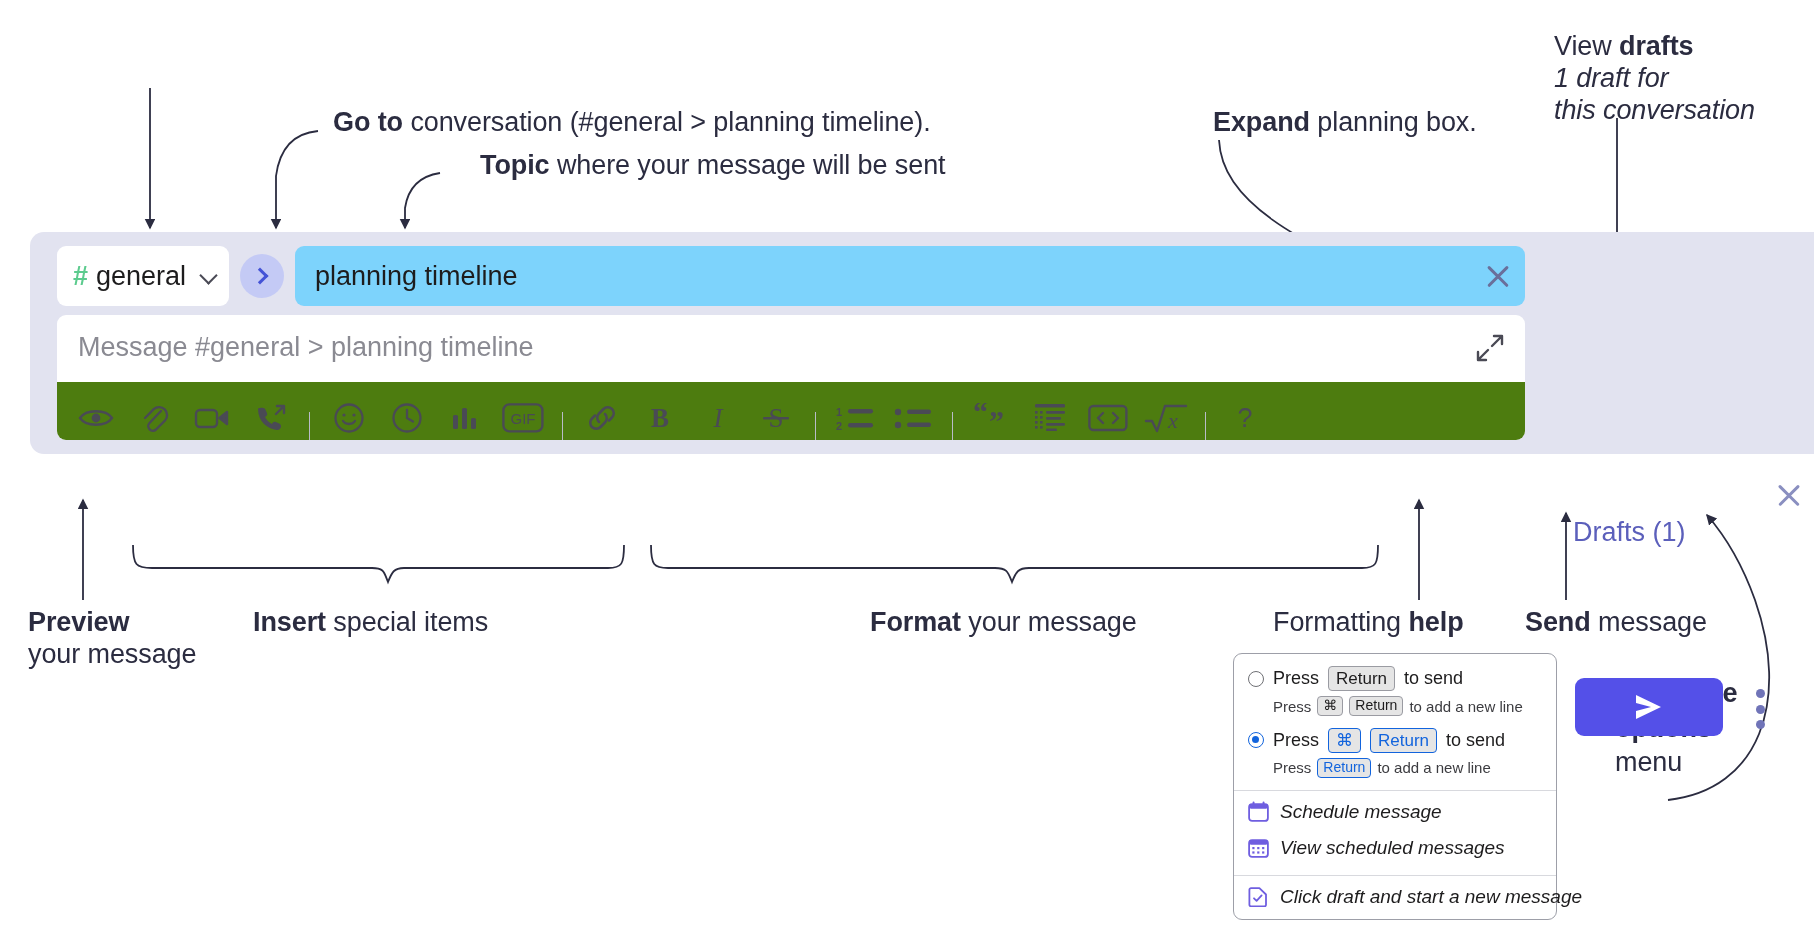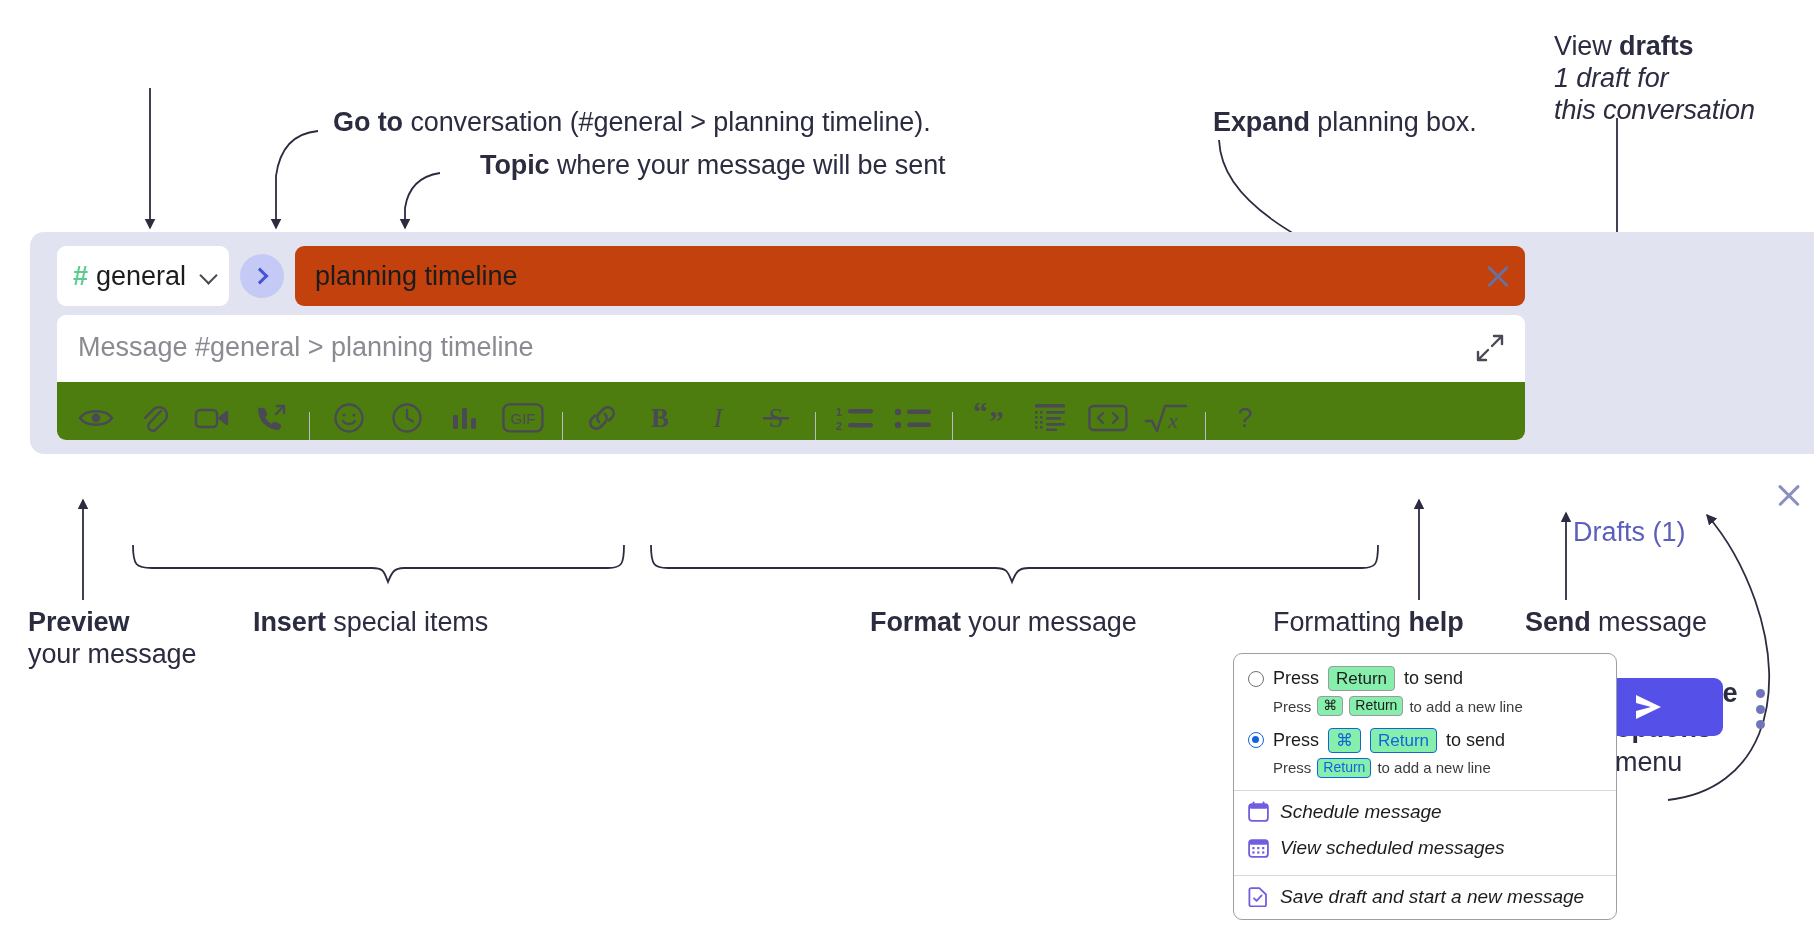--- a/index.html
+++ b/index.html
@@ -71,21 +71,21 @@
     display: flex; align-items: center; justify-content: center;
     cursor: pointer; flex: none;
   }
   .goto-btn span {
     display: block; width: 12px; height: 12px;
     border-right: 3.2px solid #4453d6; border-top: 3.2px solid #4453d6;
     transform: rotate(45deg); margin-left: -4px;
   }
   .topic-field {
     flex: 1; height: 60px;
-    background: #c2410c; border-radius: 9px;
+    background: #7dd3fc; border-radius: 9px;
     display: flex; align-items: center;
     padding: 0 10px 0 20px;
   }
   .topic-text { font-size: 27px; color: #1d1c1d; flex: 1; }
   .topic-clear {
     width: 34px; height: 34px; position: relative; cursor: pointer; flex: none;
   }
   .topic-clear::before, .topic-clear::after {
     content: ""; position: absolute; left: 3px; top: 16px;
     width: 28px; height: 2.8px; background: #6a6f9b; border-radius: 2px;
@@ -153,42 +153,42 @@
     display: flex; flex-direction: column; justify-content: space-between; align-items: center;
   }
   #compose-kebab i {
     display: block; width: 9px; height: 9px; border-radius: 50%; background: #7074b8;
   }
 
   
   #options-menu {
     position: absolute;
     left: 1233px; top: 653px;
-    width: 384px;
+    width: 324px;
     background: #fff;
     border: 1.4px solid #9d9fa8;
     border-radius: 9px;
     padding: 10px 0 0 0;
     font-size: 18px;
     color: #1d1c1d;
   }
   .radio-row { display: flex; align-items: center; gap: 9px; padding: 2px 14px; }
   .radio {
     width: 16px; height: 16px; border-radius: 50%;
     border: 1.8px solid #6f7075; flex: none; position: relative; background: #fff;
   }
   .radio.on { border-color: #1264dd; }
   .radio.on::after {
     content:""; position:absolute; left:3px; top:3px; width:7px; height:7px;
     border-radius:50%; background:#1264dd;
   }
   .kbd {
     display: inline-block;
     border: 1.3px solid #9a9ba2; border-radius: 4px;
-    padding: 1px 7px; font-size: 17px; line-height: 1.25; background: #86efac; color:#1d1c1d;
+    padding: 1px 7px; font-size: 17px; line-height: 1.25; background: #e5e5e5; color:#1d1c1d;
   }
   .kbd.blue { border-color: #1264dd; color: #1264dd; }
   .sub-row {
     display: flex; align-items: center; gap: 6px;
     padding: 3px 14px 3px 39px; font-size: 15px; color: #3c3c40;
   }
   .sub-row .kbd { font-size: 14px; padding: 0px 5px; }
   .menu-div { height: 1px; background: #d8d9de; margin: 9px 0 0 0; }
   .menu-item {
     display: flex; align-items: center; gap: 11px;
@@ -548,18 +548,18 @@
       <span class="mi-label">View scheduled messages</span>
     </div>
 
     <div class="menu-div"></div>
 
     <div class="menu-item" style="padding-top:10px; padding-bottom:11px;">
       <svg width="21" height="21" viewBox="0 0 21 21">
         <path d="M3 2.2 h8.4 L18 8.5 V18.8 a1.6 1.6 0 0 1 -1.6 1.6 H3 a1.6 1.6 0 0 1 -1.6-1.6 V3.8 A1.6 1.6 0 0 1 3 2.2z" fill="none" stroke="#6f5ee0" stroke-width="1.8" stroke-linejoin="round"></path>
         <path d="M6 12.3 L8.6 14.9 L13.6 9.4" fill="none" stroke="#6f5ee0" stroke-width="1.8" stroke-linecap="round" stroke-linejoin="round"></path>
       </svg>
-      <span class="mi-label">Save draft and start a new message</span>
+      <span class="mi-label">Click draft and start a new message</span>
     </div>
 
   </div>
 
 </div>
 
 </body></html>

